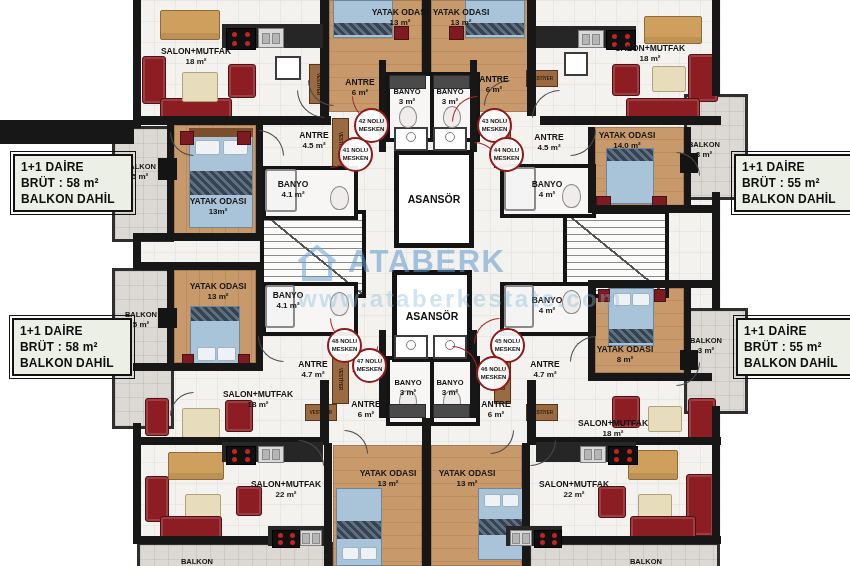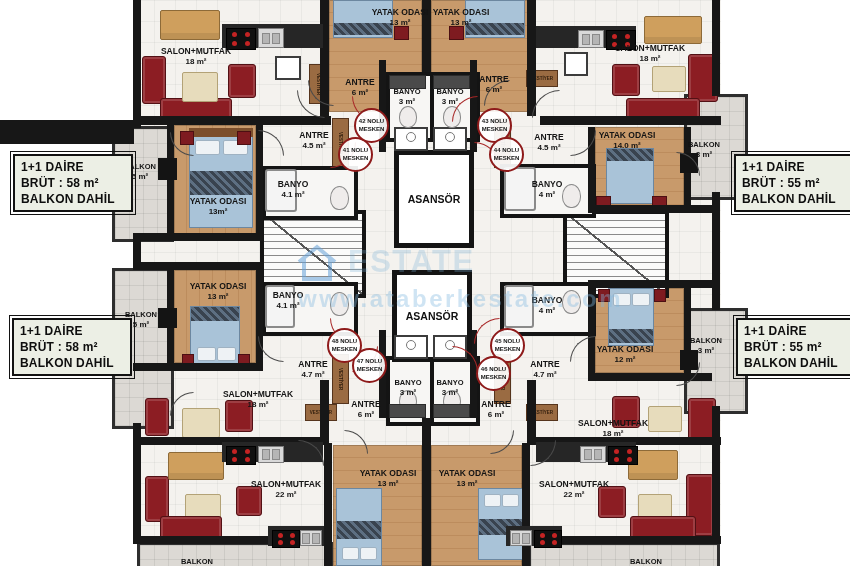--- a/index.html
+++ b/index.html
@@ -454,21 +454,21 @@
   <div class="roomlbl" style="left:313px;top:370px">
       <span class="nm">ANTRE</span>
       <span class="ar">4.7 m²</span>
     </div>
   <div class="roomlbl" style="left:547px;top:306px">
       <span class="nm">BANYO</span>
       <span class="ar">4 m²</span>
     </div>
   <div class="roomlbl" style="left:625px;top:355px">
       <span class="nm">YATAK ODASI</span>
-      <span class="ar">12 m²</span>
+      <span class="ar">8 m²</span>
     </div>
   <div class="roomlbl sm" style="left:706px;top:346px">
       <span class="nm">BALKON</span>
       <span class="ar">3 m²</span>
     </div>
   <div class="roomlbl" style="left:545px;top:370px">
       <span class="nm">ANTRE</span>
       <span class="ar">4.7 m²</span>
     </div>
   <div class="roomlbl" style="left:258px;top:400px">
@@ -569,19 +569,19 @@
   <div class="info" style="left:736px;top:318px">
     <span>1+1 DAİRE</span>
       <span>BRÜT  : 55 m²</span>
       <span>BALKON DAHİL</span>
     </div>
 
   <div class="wm wm-brand" style="left:294px;top:240px">
     <svg width="46" height="44" viewBox="0 0 46 44">
       <path d="M5 22 L23 7 L41 22 M10 19 V39 H36 V19" stroke="rgba(100,160,215,0.55)" stroke-width="4" fill="none"></path>
     </svg>
-    <span class="t2">ESTATE</span>
+    <span class="t1">ATABERK</span>
   </div>
   <div class="wm wm-url" style="left:298px;top:285px">
     <span>www.ataberkestate.com</span>
   </div>
 
 </div>
 
 </body></html>

